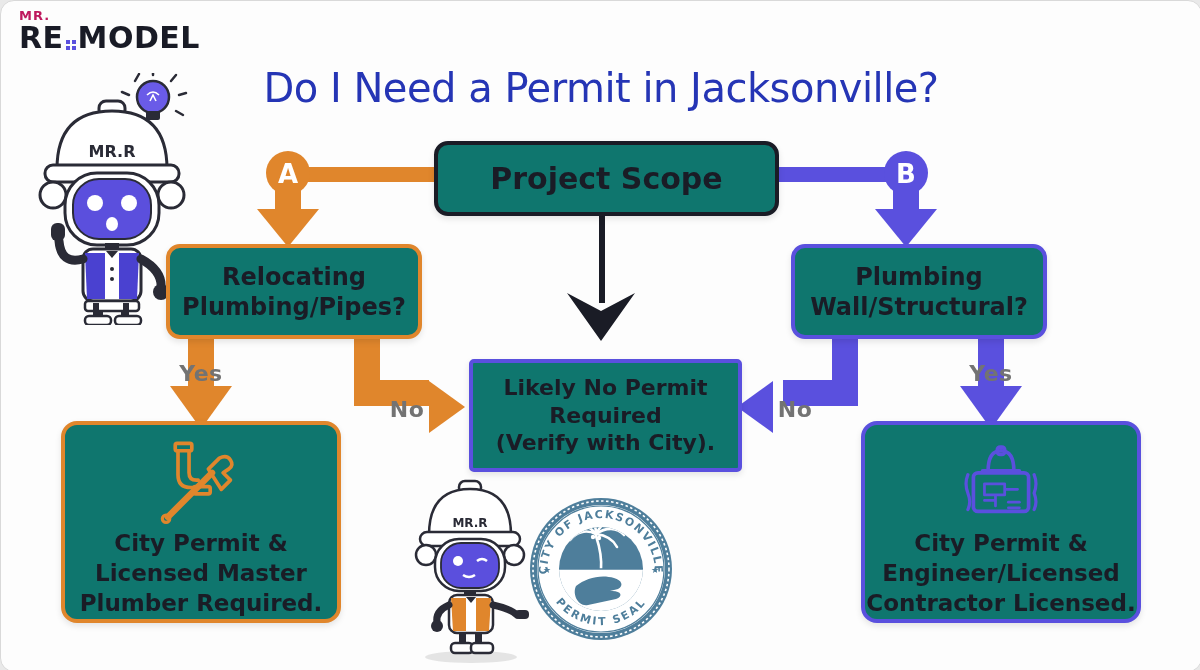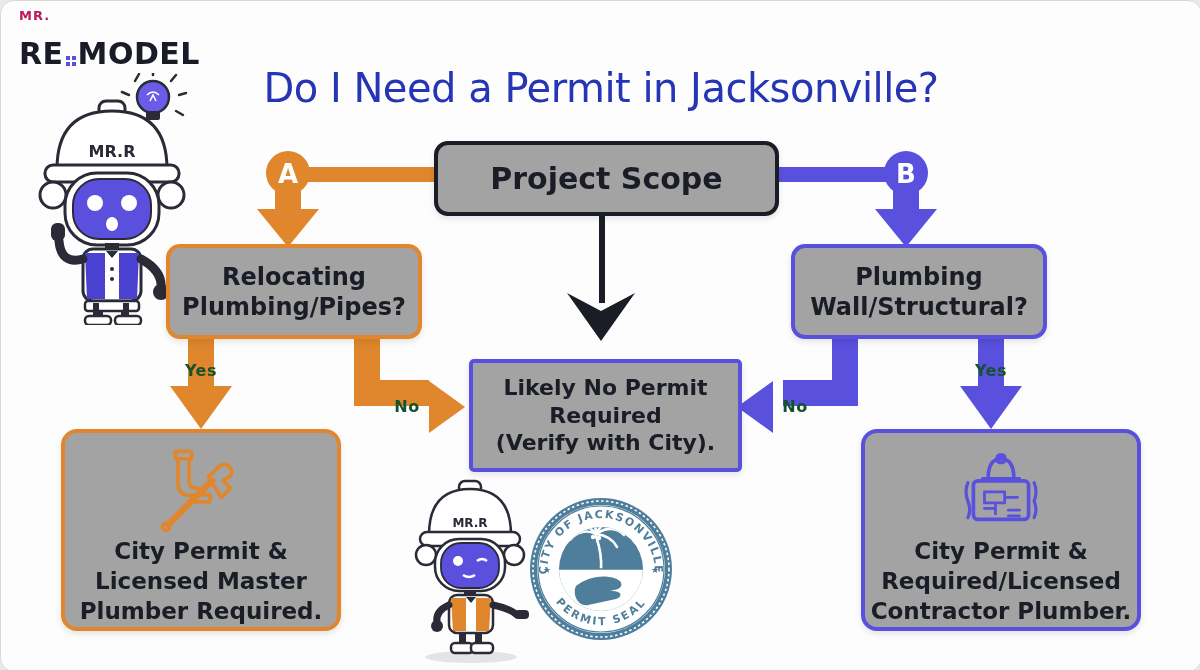--- a/index.html
+++ b/index.html
@@ -5,45 +5,45 @@
   html,body{margin:0;padding:0;background:#e9e9e9;}
   #canvas{
     position:relative;width:1200px;height:670px;margin:0 auto;
     background:#fdfdfd;overflow:hidden;border-radius:14px;border:1px solid #d9d9d9;
     font-family:"DejaVu Sans","Liberation Sans",sans-serif;color:#1a1c26;
   }
   .abs{position:absolute;}
   
   .logo{left:18px;top:8px;line-height:1;}
   .logo .mr{font-size:13px;font-weight:800;letter-spacing:1px;color:#be185d;}
-  .logo .main{display:flex;align-items:flex-end;font-size:30px;font-weight:900;letter-spacing:.5px;color:#191b26;margin-top:17px;}
+  .logo .main{display:flex;align-items:flex-end;font-size:30px;font-weight:900;letter-spacing:.5px;color:#191b26;margin-top:1px;}
   .logo .dots{display:grid;grid-template-columns:4px 4px;grid-gap:2px;margin:0 2px 3px 2px;}
   .logo .dots i{width:4px;height:4px;background:#5a50de;display:block;}
   
   .title{left:150px;top:64px;width:900px;text-align:center;
     font-size:40px;font-weight:400;color:#2535b5;letter-spacing:-.5px;}
   
-  .fbox{background:#a3a3a3;border-radius:14px;display:flex;flex-direction:column;
+  .fbox{background:#0f766e;border-radius:14px;display:flex;flex-direction:column;
     align-items:center;justify-content:center;text-align:center;
     box-shadow:0 3px 6px rgba(0,0,0,.10);}
   .box-root{left:433px;top:140px;width:337px;height:67px;border:4px solid #1a1c26;
     font-size:30px;font-weight:800;}
   .box-q{width:248px;height:87px;font-size:24px;font-weight:700;line-height:1.25;}
   .box-qa{left:165px;top:243px;border:4px solid #e0862c;}
   .box-qb{left:790px;top:243px;border:4px solid #5a50de;}
   .box-center{left:468px;top:358px;width:265px;height:105px;border:4px solid #5a50de;
     font-size:22px;font-weight:800;line-height:1.25;border-radius:5px;}
   .box-result{width:280px;height:202px;border-radius:16px;font-size:23px;font-weight:800;line-height:1.3;
-    justify-content:flex-end;padding-top:10px;box-sizing:border-box;margin-top:8px;}
+    justify-content:flex-end;padding-top:10px;box-sizing:border-box;}
   .box-ra{left:60px;top:420px;border:4px solid #e0862c;}
   .box-rb{left:860px;top:420px;border:4px solid #5a50de;}
   .box-result .icon-wrap{height:98px;display:flex;align-items:center;justify-content:center;}
   
   .marker{width:44px;text-align:center;font-size:26px;font-weight:800;color:#fff;}
-  .yn{width:60px;text-align:center;font-size:16px;font-weight:800;color:#14532d;letter-spacing:.5px;}
+  .yn{width:60px;text-align:center;font-size:22px;font-weight:800;color:#737373;letter-spacing:.5px;}
   
   svg{display:block;}
   #connectors{left:0;top:0;}
 </style>
 </head>
 <body>
 
 <div id="canvas">
 
   <svg id="connectors" class="abs" width="1200" height="670" viewBox="0 0 1200 670">
@@ -203,22 +203,22 @@
         <rect x="46" y="12" width="8" height="8" rx="3"></rect>
         <rect x="20" y="40" width="60" height="42" rx="5"></rect>
         <path d="M14,42 q-4,10 0,20 q4,10 0,18" stroke-width="3.5"></path>
         <path d="M86,42 q4,10 0,20 q4,10 0,18" stroke-width="3.5"></path>
         <path d="M32,52 h22 v12 h-22 z M54,58 h14 M44,64 v12 M32,70 h12" stroke-width="3"></path>
         <line x1="58" y1="72" x2="70" y2="72" stroke-width="3"></line>
         <line x1="58" y1="78" x2="70" y2="78" stroke-width="3"></line>
       </svg>
     </div>
     <div>City Permit &amp;</div>
-    <div>Required/Licensed</div>
-    <div>Contractor Plumber.</div>
+    <div>Engineer/Licensed</div>
+    <div>Contractor Licensed.</div>
   </div>
 
   <div class="abs marker" style="left:265px;top:158px;">A</div>
   <div class="abs marker" style="left:883px;top:158px;">B</div>
 
   <div class="abs yn" style="left:170px;top:360px;">Yes</div>
   <div class="abs yn" style="left:376px;top:396px;">No</div>
   <div class="abs yn" style="left:764px;top:396px;">No</div>
   <div class="abs yn" style="left:960px;top:360px;">Yes</div>
 

